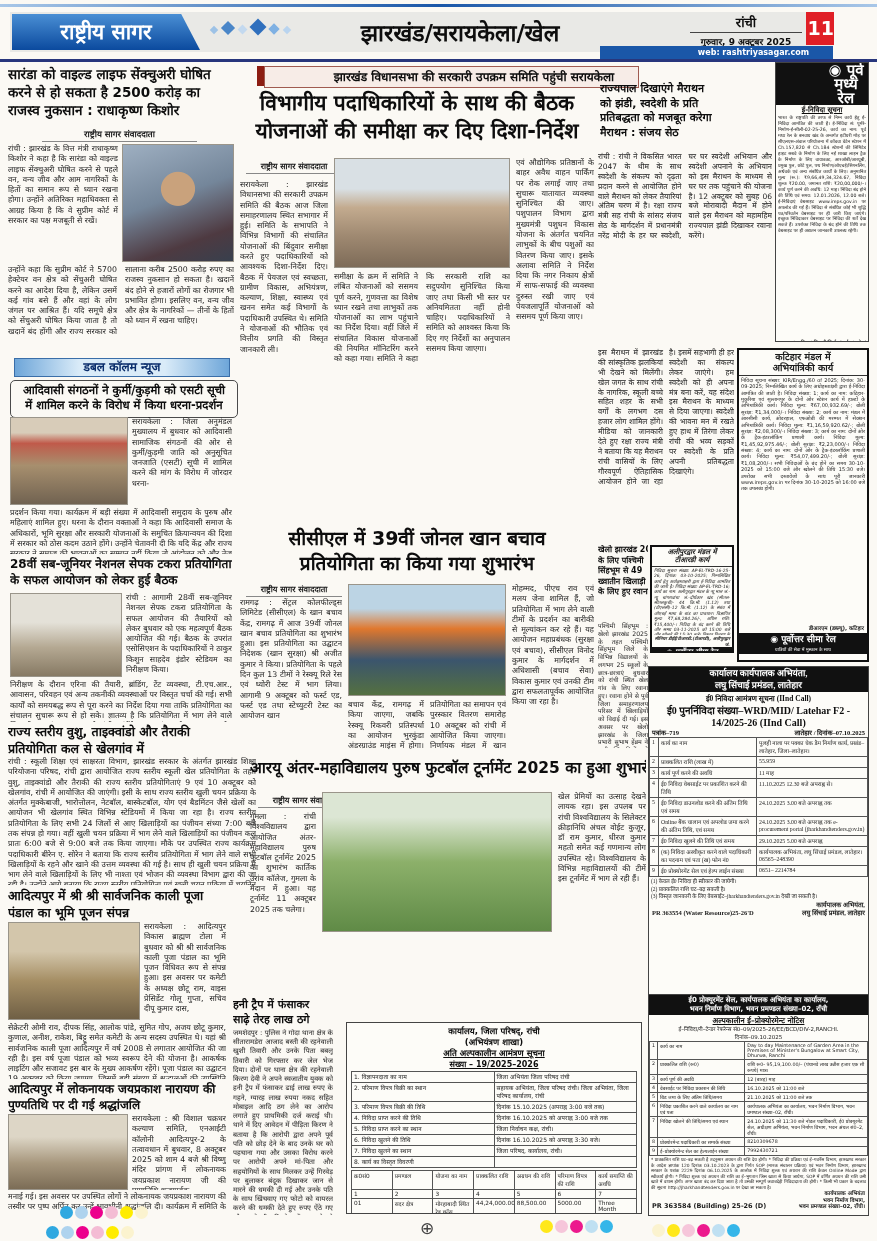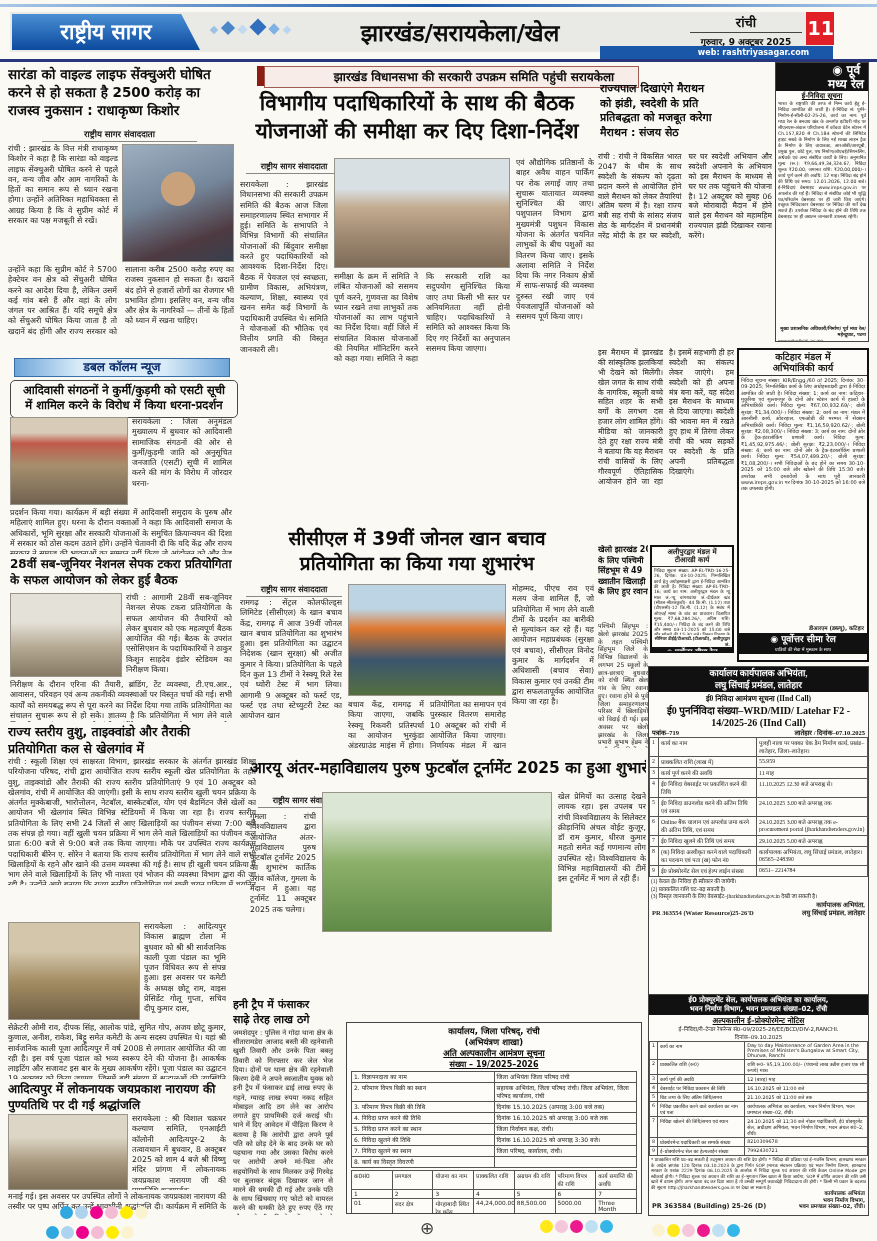--- a/index.html
+++ b/index.html
@@ -87,20 +87,24 @@
   <div class="abs photo ph-group" style="left:10px;top:593px;width:112px;height:84px;"></div>
   <div class="abs body-txt" style="left:126px;top:593px;width:106px;height:84px;">रांची : आगामी 28वीं सब-जूनियर नेशनल सेपक टकरा प्रतियोगिता के सफल आयोजन की तैयारियों को लेकर बुधवार को एक महत्वपूर्ण बैठक आयोजित की गई। बैठक के उपरांत एसोसिएशन के पदाधिकारियों ने ठाकुर किशुन साहदेव इंडोर स्टेडियम का निरीक्षण किया।</div>
   <div class="abs body-txt" style="left:10px;top:680px;width:222px;height:42px;">निरीक्षण के दौरान एरिना की तैयारी, ब्रांडिंग, टेंट व्यवस्था, टी.एच.आर., आवासन, परिवहन एवं अन्य तकनीकी व्यवस्थाओं पर विस्तृत चर्चा की गई। सभी कार्यों को समयबद्ध रूप से पूरा करने का निर्देश दिया गया ताकि प्रतियोगिता का संचालन सुचारू रूप से हो सके। ज्ञातव्य है कि प्रतियोगिता में भाग लेने वाले खिलाड़ी 9 नवंबर 2025 को रांची पहुंचेंगे। 10 नवंबर को उद्घाटन समारोह आयोजित होगा, जबकि 14 नवंबर को समापन समारोह संपन्न होगा। बैठक में चेयरमैन सुनील जायसवाल समेत कई पदाधिकारी उपस्थित थे।</div>
 
   <div class="abs hl" style="left:8px;top:724px;width:248px;height:30px;font-size:12.5px;">
       <div class="hl-line">राज्य स्तरीय वुशु, ताइक्वांडो और तैराकी</div>
       <div class="hl-line">प्रतियोगिता कल से खेलगांव में</div>
     </div>
   <div class="abs body-txt" style="left:8px;top:757px;width:248px;height:128px;">रांची : स्कूली शिक्षा एवं साक्षरता विभाग, झारखंड सरकार के अंतर्गत झारखंड शिक्षा परियोजना परिषद, रांची द्वारा आयोजित राज्य स्तरीय स्कूली खेल प्रतियोगिता के तहत वुशु, ताइक्वांडो और तैराकी की राज्य स्तरीय प्रतियोगिताएं 9 एवं 10 अक्टूबर को खेलगांव, रांची में आयोजित की जाएंगी। इसी के साथ राज्य स्तरीय खुली चयन प्रक्रिया के अंतर्गत मुक्केबाजी, भारोत्तोलन, नेटबॉल, बास्केटबॉल, योग एवं बैडमिंटन जैसे खेलों का आयोजन भी खेलगांव स्थित विभिन्न स्टेडियमों में किया जा रहा है। राज्य स्तरीय प्रतियोगिता के लिए सभी 24 जिलों से आए खिलाड़ियों का पंजीयन संध्या 7:00 बजे तक संपन्न हो गया। वहीं खुली चयन प्रक्रिया में भाग लेने वाले खिलाड़ियों का पंजीयन कल प्रातः 6:00 बजे से 9:00 बजे तक किया जाएगा। मौके पर उपस्थित राज्य कार्यक्रम पदाधिकारी बीरेन ए. सोरेन ने बताया कि राज्य स्तरीय प्रतियोगिता में भाग लेने वाले सभी खिलाड़ियों के रहने और खाने की उत्तम व्यवस्था की गई है। साथ ही खुली चयन प्रक्रिया में भाग लेने वाले खिलाड़ियों के लिए भी नाश्ता एवं भोजन की व्यवस्था विभाग द्वारा की जा रही है। उन्होंने आगे बताया कि राज्य स्तरीय प्रतियोगिता एवं खुली चयन प्रक्रिया में चयनित उत्कृष्ट खिलाड़ियों को 21 दिवसीय आवासीय प्रशिक्षण दिया जाएगा। प्रशिक्षण उपरांत चयनित खिलाड़ी राष्ट्रीय स्कूली खेल प्रतियोगिता में झारखंड राज्य का प्रतिनिधित्व करेंगे।</div>
 
+  <div class="abs hl" style="left:8px;top:888px;width:248px;height:30px;font-size:12.5px;">
+      <div class="hl-line">आदित्यपुर में श्री श्री सार्वजनिक काली पूजा</div>
+      <div class="hl-line">पंडाल का भूमि पूजन संपन्न</div>
+    </div>
   <div class="abs photo ph-puja" style="left:8px;top:922px;width:132px;height:98px;"></div>
   <div class="abs body-txt" style="left:144px;top:922px;width:82px;height:98px;">सरायकेला : आदित्यपुर विकास ब्राह्मण टोला में बुधवार को श्री श्री सार्वजनिक काली पूजा पंडाल का भूमि पूजन विधिवत रूप से संपन्न हुआ। इस अवसर पर कमेटी के अध्यक्ष छोटू राम, वाइस प्रेसिडेंट गोलू गुप्ता, सचिव दीपू कुमार दास,</div>
   <div class="abs body-txt" style="left:8px;top:1023px;width:218px;height:56px;">सेक्रेटरी ओमी राव, दीपक सिंह, आलोक पांडे, सुमित गोप, अजय छोटू कुमार, कुणाल, अनीश, राकेश, बिट्टू समेत कमेटी के अन्य सदस्य उपस्थित थे। यहां श्री सार्वजनिक काली पूजा आदित्यपुर में वर्ष 2008 से लगातार आयोजित की जा रही है। इस वर्ष पूजा पंडाल को भव्य स्वरूप देने की योजना है। आकर्षक लाइटिंग और सजावट इस बार के मुख्य आकर्षण रहेंगे। पूजा पंडाल का उद्घाटन 19 अक्टूबर को किया जाएगा, जिसमें बड़ी संख्या में श्रद्धालुओं की उपस्थिति की संभावना है। छोटू राम ने बताया कि मां काली शक्ति, साहस और समृद्धि की प्रतीक हैं। उनकी पूजा से जीवन में सकारात्मक ऊर्जा और आध्यात्मिक बल का संचार होता है। मां की कृपा से भक्तों के सभी कष्ट दूर होते हैं और सुख-शांति की प्राप्ति होती है।</div>
 
   <div class="abs hl" style="left:8px;top:1082px;width:218px;height:28px;font-size:12px;">
       <div class="hl-line">आदित्यपुर में लोकनायक जयप्रकाश नारायण की</div>
       <div class="hl-line">पुण्यतिथि पर दी गई श्रद्धांजलि</div>
     </div>
   <div class="abs photo ph-jp" style="left:8px;top:1114px;width:120px;height:76px;"></div>
   <div class="abs body-txt" style="left:132px;top:1114px;width:94px;height:76px;">सरायकेला : श्री विशाल चक्रधर कल्याण समिति, एनआईटी कॉलोनी आदित्यपुर-2 के तत्वावधान में बुधवार, 8 अक्टूबर 2025 को शाम 4 बजे श्री विष्णु मंदिर प्रांगण में लोकनायक जयप्रकाश नारायण जी की पुण्यतिथि श्रद्धापूर्वक</div>
@@ -231,21 +235,21 @@
 
   <div class="abs hl" style="left:598px;top:545px;width:50px;height:74px;font-size:8px;">
       <div class="hl-line">खेलो झारखंड 2025</div>
       <div class="hl-line">के लिए पश्चिमी</div>
       <div class="hl-line">सिंहभूम से 49</div>
       <div class="hl-line">ख्वातीन खिलाड़ी रांची</div>
       <div class="hl-line">के लिए हुए रवाना</div>
     </div>
   <div class="abs body-txt" style="left:598px;top:622px;width:50px;height:126px;font-size:6.2px;line-height:1.25;">पश्चिमी सिंहभूम : खेलो झारखंड 2025 के तहत पश्चिमी सिंहभूम जिले के विभिन्न विद्यालयों के लगभग 25 स्कूलों के छात्र-छात्राएं बुधवार को रांची स्थित खेल गांव के लिए रवाना हुए। रवाना होने से पूर्व जिला समाहरणालय परिसर में खिलाड़ियों को विदाई दी गई। इस अवसर पर खेलो झारखंड के जिला प्रभारी सुभाष हेंब्रम ने सभी खिलाड़ियों को शुभकामनाएं दीं और बेहतर प्रदर्शन कर जिले का नाम रोशन करने की अपील की। इस अवसर पर जिला ताइक्वांडो संघ के सचिव अनुराग शर्मा ने बताया कि 25 एवं 26 सितंबर को जिला स्कूल चाईबासा में जिला स्तरीय ताइक्वांडो प्रतियोगिता का आयोजन किया गया था, जिसमें जिले भर के लगभग 250 खिलाड़ियों ने भाग लिया था। इनमें से कुल 49 खिलाड़ी चयनित होकर अब रांची के खेल गांव में अपना प्रदर्शन करेंगे। उन्होंने कहा कि चयनित खिलाड़ियों को राष्ट्रीय स्तर पर खेलने का भी अवसर मिलेगा, जो उनके खेल जीवन के लिए एक महत्वपूर्ण उपलब्धि साबित होगी।</div>
 
-  <div class="abs railbox" style="left:650px;top:545px;width:84px;height:108px;">
+  <div class="abs railbox" style="left:650px;top:545px;width:84px;height:108px;font-style:italic;">
     <div class="rail-title" style="font-size:7px;">
         <div>अलीपुरद्वार मंडल में</div>
         <div>टीआरडी कार्य</div>
       </div>
     <div class="rail-body" style="font-size:4.4px;line-height:1.22;height:66px;">निविदा सूचना संख्या: AP-EL-TRD-16-25-26, दिनांक: 03-10-2025; निम्नलिखित कार्य हेतु अधोहस्ताक्षरी द्वारा ई-निविदा आमंत्रित की जाती है। निविदा संख्या: AP-EL-TRD-16; कार्य का नाम: अलीपुरद्वार मंडल के न्यू माल जं.-न्यू चांगरावांधा जं.-दीर्घकार खंड (सीतल-सीतलकुची)- 44 कि.मी. (1.12) तथा (टीएलसी)-12 कि.मी. (1.12) के संबंध में ओएचई मास्ट के बांड का प्रावधान। विज्ञापित मूल्य: ₹7,68,284.26/-, अग्रिम राशि: ₹15,400/-। निविदा के बंद करने की तिथि और समय 03-11-2025 को 15:00 बजे और खोलने की 15:30 बजे। विस्तृत विवरण के लिए कृपया वेबसाइट www.ireps.gov.in देखें।</div>
     <div class="sign-r" style="font-size:4.4px;padding:0 2px;">सीनियर डीईई/टीआरडी.(टीआरडी), अलीपुरद्वार जं.</div>
     <div class="rail-footer" style="font-size:7px;line-height:11px;">
       <span>◉ </span><span>पूर्वोत्तर सीमा रेल</span>
     </div>
     <div class="rail-footer" style="font-size:4.2px;line-height:7px;font-weight:normal;">यात्रियों की सेवा में मुस्कान के साथ</div>
@@ -258,21 +262,21 @@
       </div>
     <div class="rail-body" style="font-size:5px;line-height:1.28;height:246px;">निविदा सूचना संख्या: KIR/Engg./60 of 2025; दिनांक: 30-09-2025; निम्नलिखित कार्य के लिए अधोहस्ताक्षरी द्वारा ई-निविदा आमंत्रित की जाती है। निविदा संख्या: 1; कार्य का नाम: कटिहार-मुकुरिया एवं सुल्तानपुर के दोनों ओर स्टेशन कार्य में हाल्टों के अभियांत्रिकी कार्य। निविदा मूल्य: ₹67,00,932.69/-; बोली सुरक्षा: ₹1,34,000/-। निविदा संख्या: 2; कार्य का नाम: मंडल में आरसीसी कार्य, ओवरहाल, एफओबी की मरम्मत में सेक्शन अभियांत्रिकी कार्य। निविदा मूल्य: ₹1,16,59,920.62/-; बोली सुरक्षा: ₹2,08,300/-। निविदा संख्या: 3; कार्य का नाम: दोनों ओर के ट्रैक-इंटरलॉकिंग प्रणाली कार्य। निविदा मूल्य: ₹1,45,92,975.46/-; बोली सुरक्षा: ₹2,23,000/-। निविदा संख्या: 4; कार्य का नाम: दोनों ओर के ट्रैक-इंटरलॉकिंग प्रणाली कार्य। निविदा मूल्य: ₹54,07,499.20/-; बोली सुरक्षा: ₹1,08,200/-। सभी निविदाओं के बंद होने का समय 30-10-2025 को 15:00 बजे और खोलने की तिथि 15:30 बजे। उपरोक्त सभी दस्तावेजों के साथ पूरी जानकारी www.ireps.gov.in पर दिनांक 30-10-2025 को 16:00 बजे तक उपलब्ध होगी।</div>
     <div class="sign-r" style="font-size:5.5px;padding:0 3px 1px 0;">डीआरएम (डब्ल्यू), कटिहार</div>
     <div class="rail-footer" style="font-size:9px;line-height:13px;">
       <span>◉ </span><span>पूर्वोत्तर सीमा रेल</span>
     </div>
     <div class="rail-footer" style="font-size:4.5px;line-height:8px;font-weight:normal;">यात्रियों की सेवा में मुस्कान के साथ</div>
   </div>
 
   <div class="abs notice" style="left:775px;top:62px;width:94px;height:280px;overflow:hidden;">
-    <div class="blackband" style="font-size:12px;line-height:14px;padding-left:48px;">
+    <div class="blackband" style="font-size:15px;line-height:14px;padding-left:48px;">
       <span>◉ </span><span>पूर्व मध्य रेल</span>
     </div>
     <div class="hl ctr" style="font-size:7px;text-decoration:underline;">ई-निविदा सूचना</div>
     <div class="rail-body" style="font-size:4.6px;line-height:1.3;height:224px;">भारत के राष्ट्रपति की तरफ से निम्न कार्य हेतु ई-निविदा आमंत्रित की जाती है। ई-निविदा सं: पूर्मरे-निर्माण-ई-सीली-02-25-26, कार्य का नाम: पूर्व मध्य रेल के बनवाय खंड के अन्तर्गत इटीयरी मोड़ पर सीएलएस-अंडाल परियोजना में कोंडवा डेटेन स्टेशन में Ch.157,820 से Ch.184 स्टेशनों की लिमिटेड हाइट सबवे के निर्माण के लिए नई शाखा लाइन ट्रैक के निर्माण के लिए वायाडक्ट, आरओबी/आरयूबी, प्रमुख पुल, छोटे पुल, पथ निर्माण/ओएचई/सिगनलिंग, अर्थवर्क एवं अन्य संबंधित कार्यों के लिए। अनुमानित मूल्य (रू.): ₹9,66,49,34,324.67, निविदा शुल्क ₹20.00, जमानत राशि: ₹20,00,000/–। कार्य पूर्ण करने की अवधि: 12 माह। निविदा बंद होने की तिथि एवं समय: 12.01.2026, 12.00 बजे। ई-निविदाएं वेबसाइट www.ireps.gov.in पर अपलोड की गई हैं। निविदा से संबंधित कोई भी शुद्धि पत्र/परिवर्तन वेबसाइट पर ही जारी किए जाएंगे। इच्छुक निविदाकार वेबसाइट पर निविदा की शर्तें देख सकते हैं। उपरोक्त निविदा के बंद होने की तिथि तक वेबसाइट पर ही अद्यतन जानकारी उपलब्ध रहेगी।</div>
     <div class="sign-r" style="font-size:4.8px;padding:0 2px;line-height:1.2;">मुख्य प्रशासनिक अधिकारी/निर्माण/ पूर्व मध्य रेल/महेन्द्रूघाट, पटना</div>
     <div style="font-size:4.4px;padding:0 2px;">एसएल/सोन/टी/25-26/48</div>
   </div>
 
   <div class="abs notice" style="left:648px;top:666px;width:221px;height:368px;overflow:hidden;font-family:Liberation Serif, serif;">
     <div class="blackband" style="font-size:9px;line-height:1.3;padding:1px 0;">

